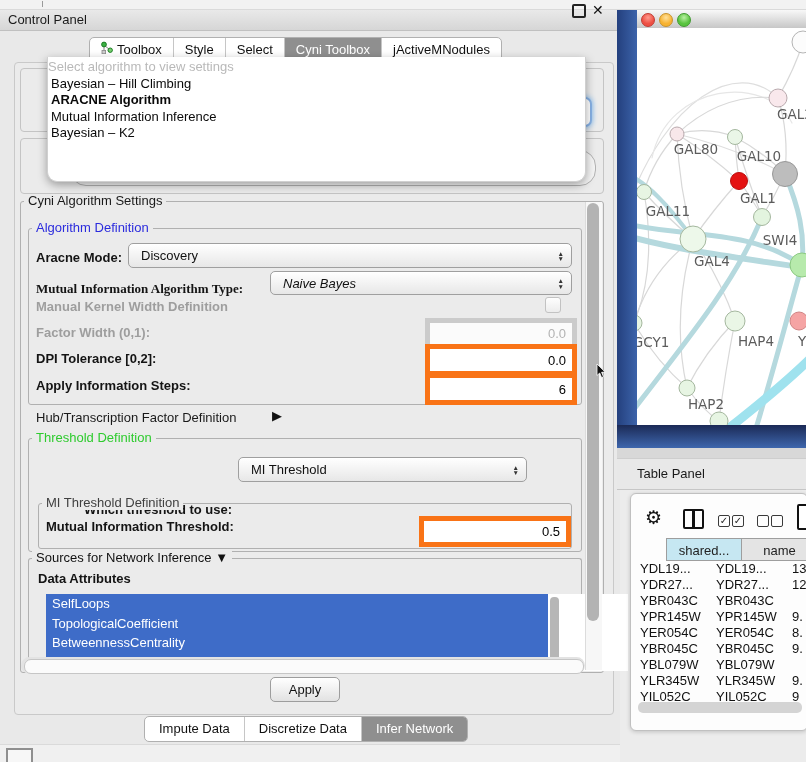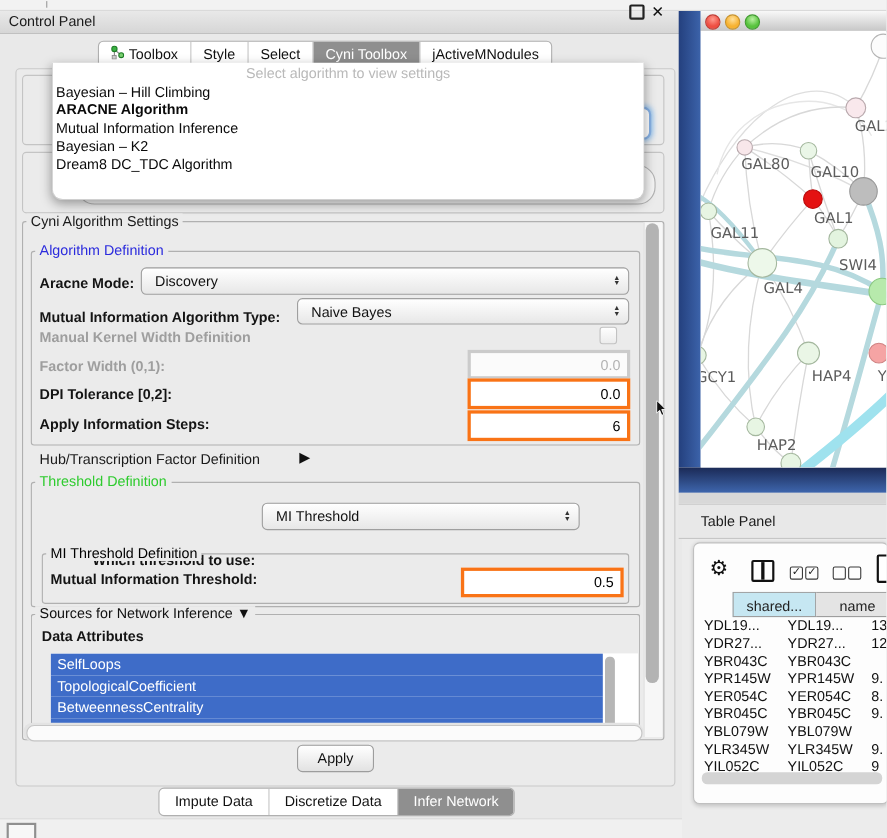--- a/index.html
+++ b/index.html
@@ -30,70 +30,70 @@
 
   
   #hidden-box1{left:20px;top:68px;width:582px;height:62px;border:1px solid #c4c4c4;border-radius:4px;background:#ebebeb;}
   #hidden-combo1{left:80px;top:97px;width:508px;height:26px;border:2px solid #86b0e4;border-radius:7px;background:#fff;box-shadow:0 0 5px 1px #93c2ef;}
   #hidden-box2{left:20px;top:138px;width:582px;height:54px;border:1px solid #c4c4c4;border-radius:4px;background:#ebebeb;}
   #hidden-combo2{left:70px;top:150px;width:524px;height:34px;border:1px solid #b2b2b2;border-radius:16px;background:#f4f4f4;}
 
   
   #popup{left:47px;top:57px;width:537px;height:124px;background:#fff;border:1px solid #d0d0d0;border-top:none;
          border-radius:0 0 10px 10px;box-shadow:0 3px 10px rgba(0,0,0,.35);overflow:hidden;}
-  #popup-header{height:19px;text-align:center;color:#b9b9b9;line-height:19px;}
+  #popup-header{height:19px;color:#b9b9b9;line-height:19px;}
   .dd-item{height:16.4px;line-height:16.4px;padding-left:3px;color:#0a0a0a;white-space:nowrap;}
   .dd-item.sel{font-weight:bold;}
 
   
   .fieldset{position:absolute;border:1px solid #b0b0b0;border-radius:3px;}
   .legend{position:absolute;background:#ebebeb;padding:0 4px;white-space:nowrap;line-height:14px;}
   #fs-main{left:20px;top:201px;width:582px;height:470px;}
   #lg-main{left:24px;top:194px;color:#1a1a1a;}
   #fs-alg{left:28px;top:228px;width:552px;height:175px;}
   #lg-alg{left:32px;top:221px;color:#2b2bdd;}
   #fs-thr{left:28px;top:438px;width:552px;height:112px;}
   #lg-thr{left:32px;top:431px;color:#2ecb2e;}
   #fs-mithr{left:38px;top:503px;width:532px;height:44px;}
-  #lg-mithr{left:42px;top:496px;color:#000000;}
+  #lg-mithr{left:42px;top:496px;color:#404040;}
   #fs-src{left:28px;top:558px;width:552px;height:113px;border-bottom-color:#c6c6c6;}
   #lg-src{left:32px;top:551px;color:#111;}
 
   .flabel{position:absolute;font-weight:bold;color:#141414;white-space:nowrap;}
   .flabel.disabled{color:#9e9e9e;}
   #lb-aracne{left:36px;top:250px;}
-  #lb-mitype{left:36px;top:281px;}
+  #lb-mitype{left:36px;top:281px;font-family:Liberation Serif, serif;}
   #lb-manual{left:36px;top:299px;}
   #lb-kernel{left:36px;top:325px;}
   #lb-dpi{left:36px;top:351px;}
   #lb-steps{left:36px;top:378px;}
   #lb-which{left:84px;top:463px;margin-top:39px;}
   #lb-mithr{left:46px;top:519px;}
   #lb-attrs{left:38px;top:571px;}
   #hub-label{left:36px;top:410px;color:#1a1a1a;white-space:nowrap;}
   #hub-arrow{left:272px;top:408px;font-size:13px;color:#111;}
 
   .combo{position:absolute;display:flex;align-items:center;background:linear-gradient(#ffffff,#e7e7e7);
          border:1px solid #9f9f9f;border-radius:5px;padding-left:12px;color:#111;box-shadow:inset 0 1px 0 rgba(255,255,255,.7);}
   .combo .arrs{position:absolute;right:7px;top:50%;transform:translateY(-50%);font-size:6.5px;line-height:5.5px;color:#333;text-align:center;}
   #cb-aracne{left:128px;top:243px;width:430px;height:23px;}
-  #cb-mitype{left:270px;top:271px;width:288px;height:22px;}
+  #cb-mitype{left:270px;top:271px;width:288px;height:22px;font-style:italic;}
   #cb-which{left:238px;top:457px;width:275px;height:23px;}
 
   .field{position:absolute;display:flex;align-items:center;justify-content:flex-end;background:#fff;
-         border:3px solid #f97316;padding-right:6px;color:#000;}
+         border:5px solid #f97316;padding-right:6px;color:#000;}
   .field.disabled{background:#fbfbfb;border-color:#cbcbcb;color:#b3b3b3;}
   #fd-kernel{left:425px;top:318px;width:136px;height:21px;}
   #fd-dpi{left:425px;top:344px;width:136px;height:22px;}
   #fd-steps{left:425px;top:373px;width:136px;height:22px;}
   #fd-mithr{left:419px;top:516px;width:136px;height:21px;}
   #chk-manual{left:545px;top:297px;width:14px;height:14px;background:linear-gradient(#fefefe,#ececec);border:1px solid #c2c2c2;border-radius:3px;}
 
   
-  #attr-list{left:46px;top:594px;width:534px;height:77px;background:#fff;overflow:hidden;}
+  #attr-list{left:46px;top:594px;width:582px;height:77px;background:#fff;overflow:hidden;}
   .attr-item{height:19.5px;line-height:19.5px;background:#3e6cc8;color:#fff;padding-left:6px;width:496px;}
   #attr-scroll{left:550px;top:597px;width:9px;height:66px;background:#b6b6b6;border-radius:4px;}
 
   
   #vscroll-track{left:585px;top:202px;width:16px;height:468px;background:#f7f7f7;border-left:1px solid #dcdcdc;}
   #vscroll-thumb{left:587px;top:203px;width:12px;height:418px;background:#b3b3b3;border-radius:6px;}
   #hscroll-track{left:21px;top:657px;width:564px;height:17px;background:#e3e3e3;border-radius:9px;}
   #hscroll-thumb{left:24px;top:659px;width:558px;height:13px;background:#fbfbfb;border:1px solid #c6c6c6;border-radius:7px;}
 
   #apply-btn{left:270px;top:677px;width:68px;height:23px;background:linear-gradient(#ffffff,#e2e2e2);
@@ -186,21 +186,20 @@
       </div>
     </div>
 
   <div class="abs" id="popup">
     <div id="popup-header">Select algorithm to view settings</div>
     <div id="popup-items">
         <div class="dd-item">Bayesian – Hill Climbing</div>
         <div class="dd-item sel">ARACNE Algorithm</div>
         <div class="dd-item">Mutual Information Inference</div>
         <div class="dd-item">Bayesian – K2</div>
-        <div class="dd-item">Dream8 DC_TDC Algorithm</div>
       </div>
   </div>
 
   <div class="fieldset" id="fs-main"></div>
   <span class="legend" id="lg-main">Cyni Algorithm Settings</span>
 
   <div class="fieldset" id="fs-alg"></div>
   <span class="legend" id="lg-alg">Algorithm Definition</span>
 
   <span class="flabel" id="lb-aracne">Aracne Mode:</span>

